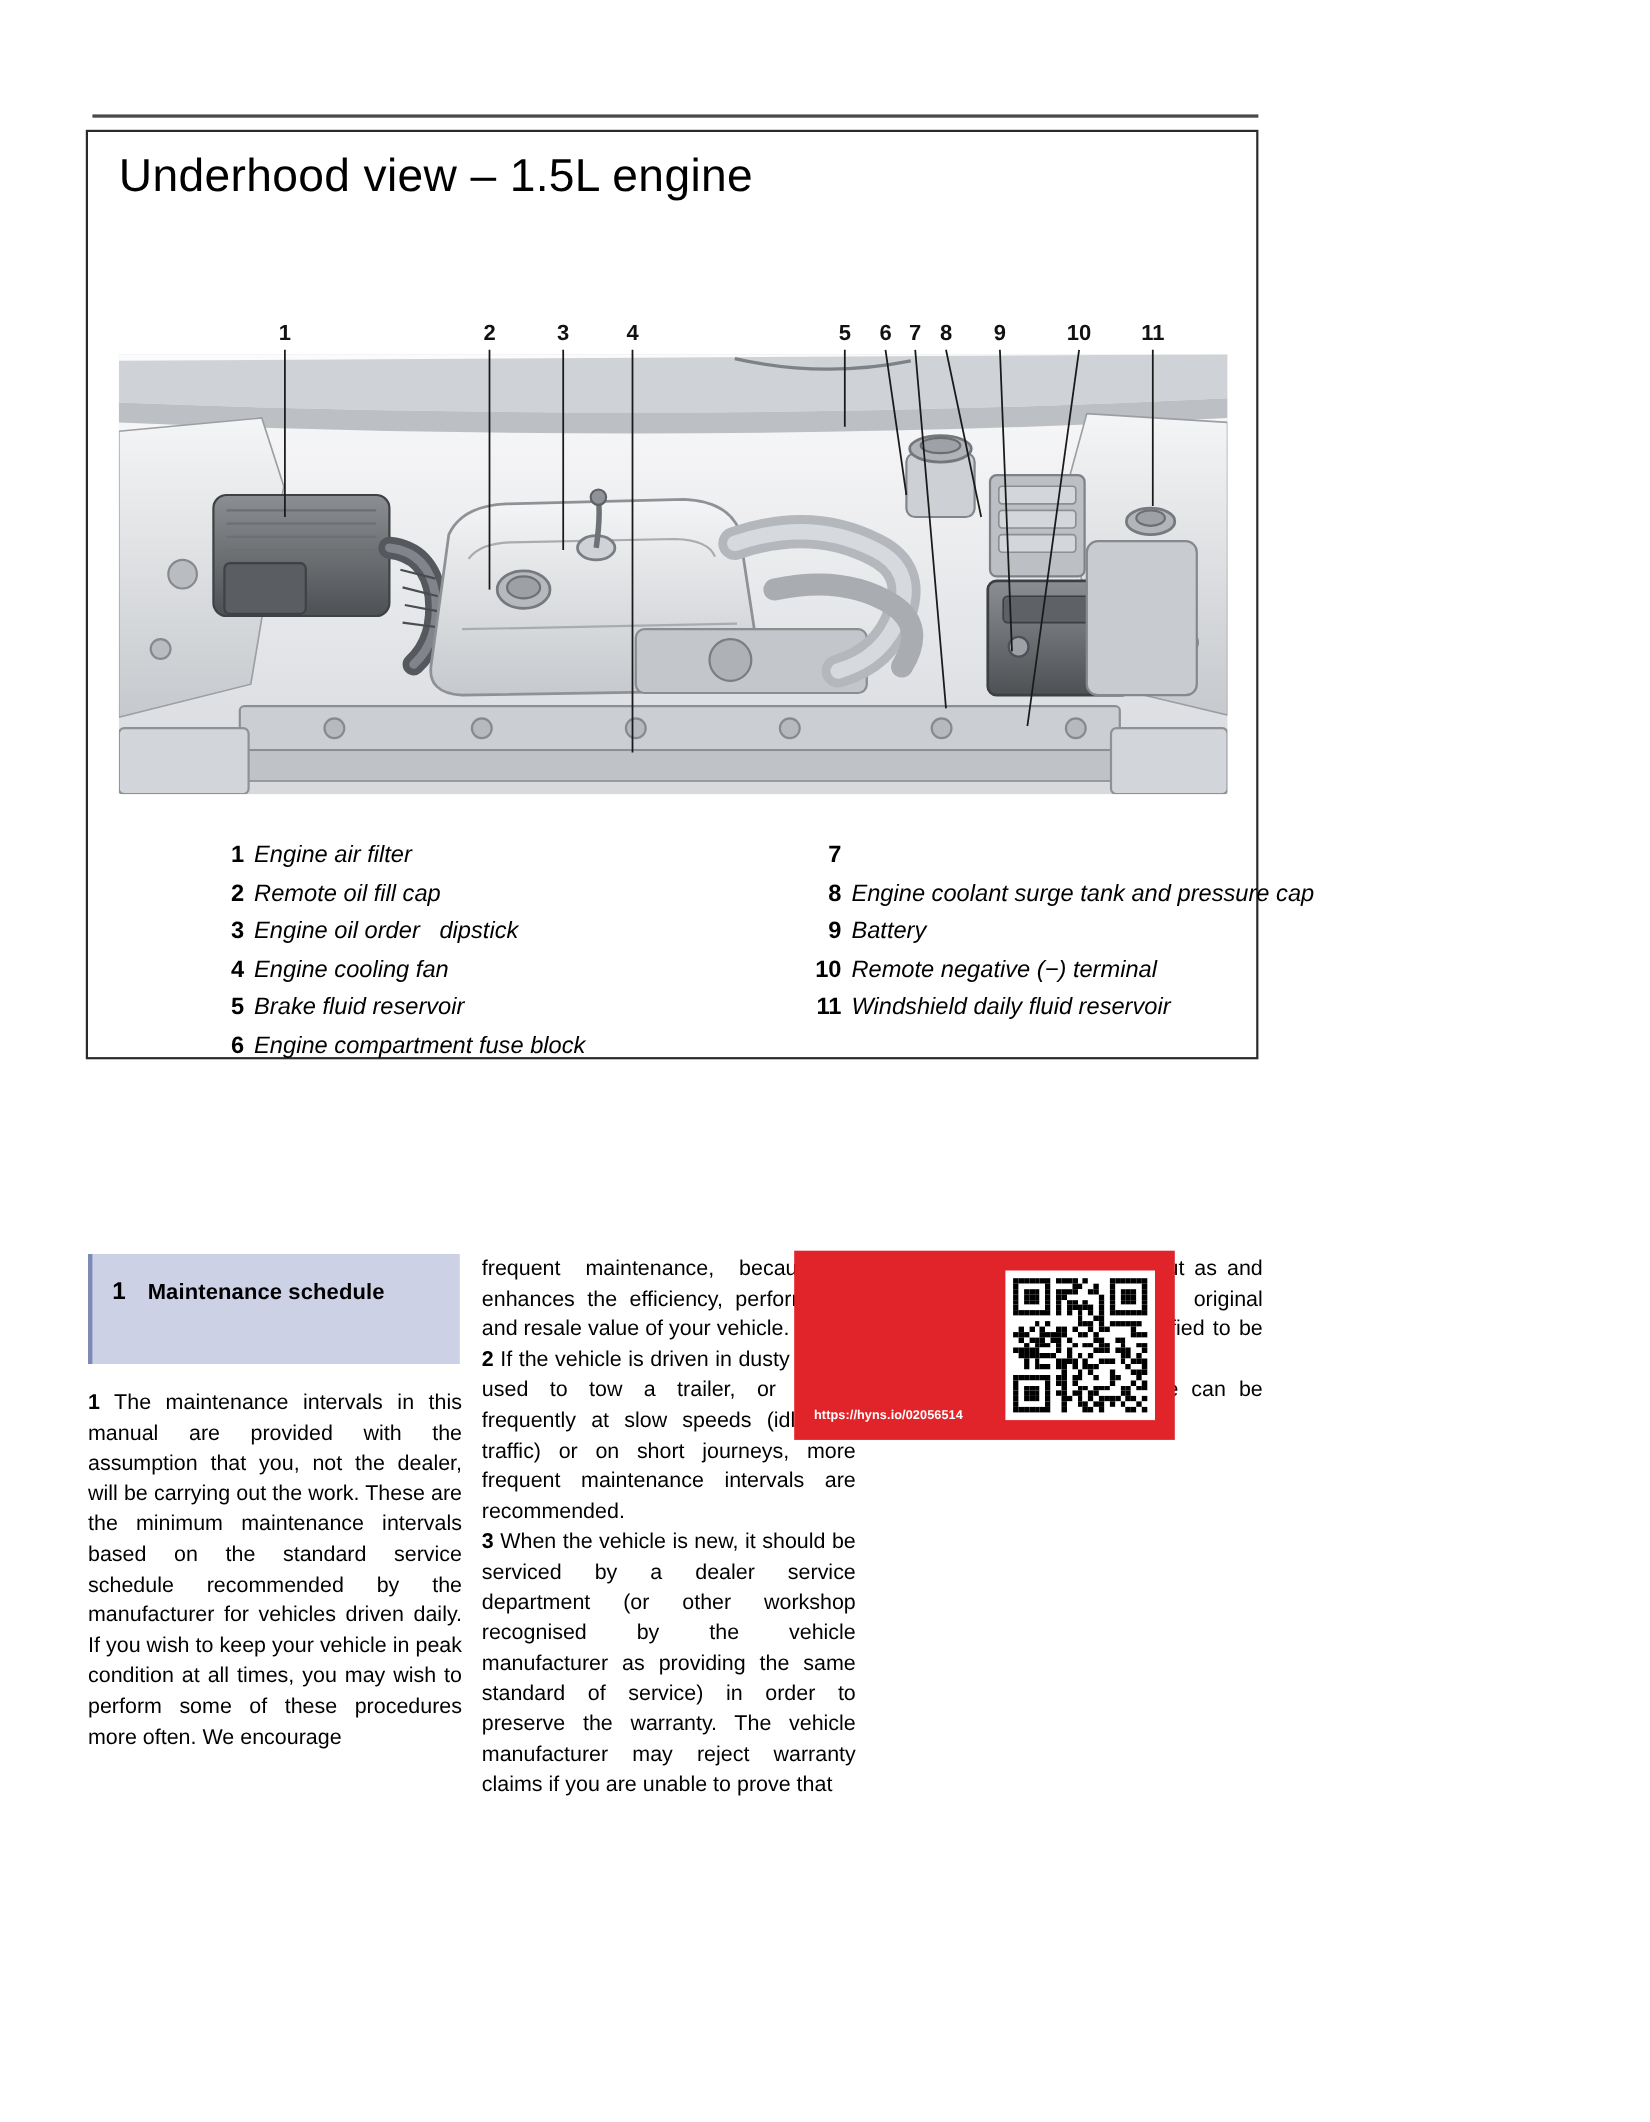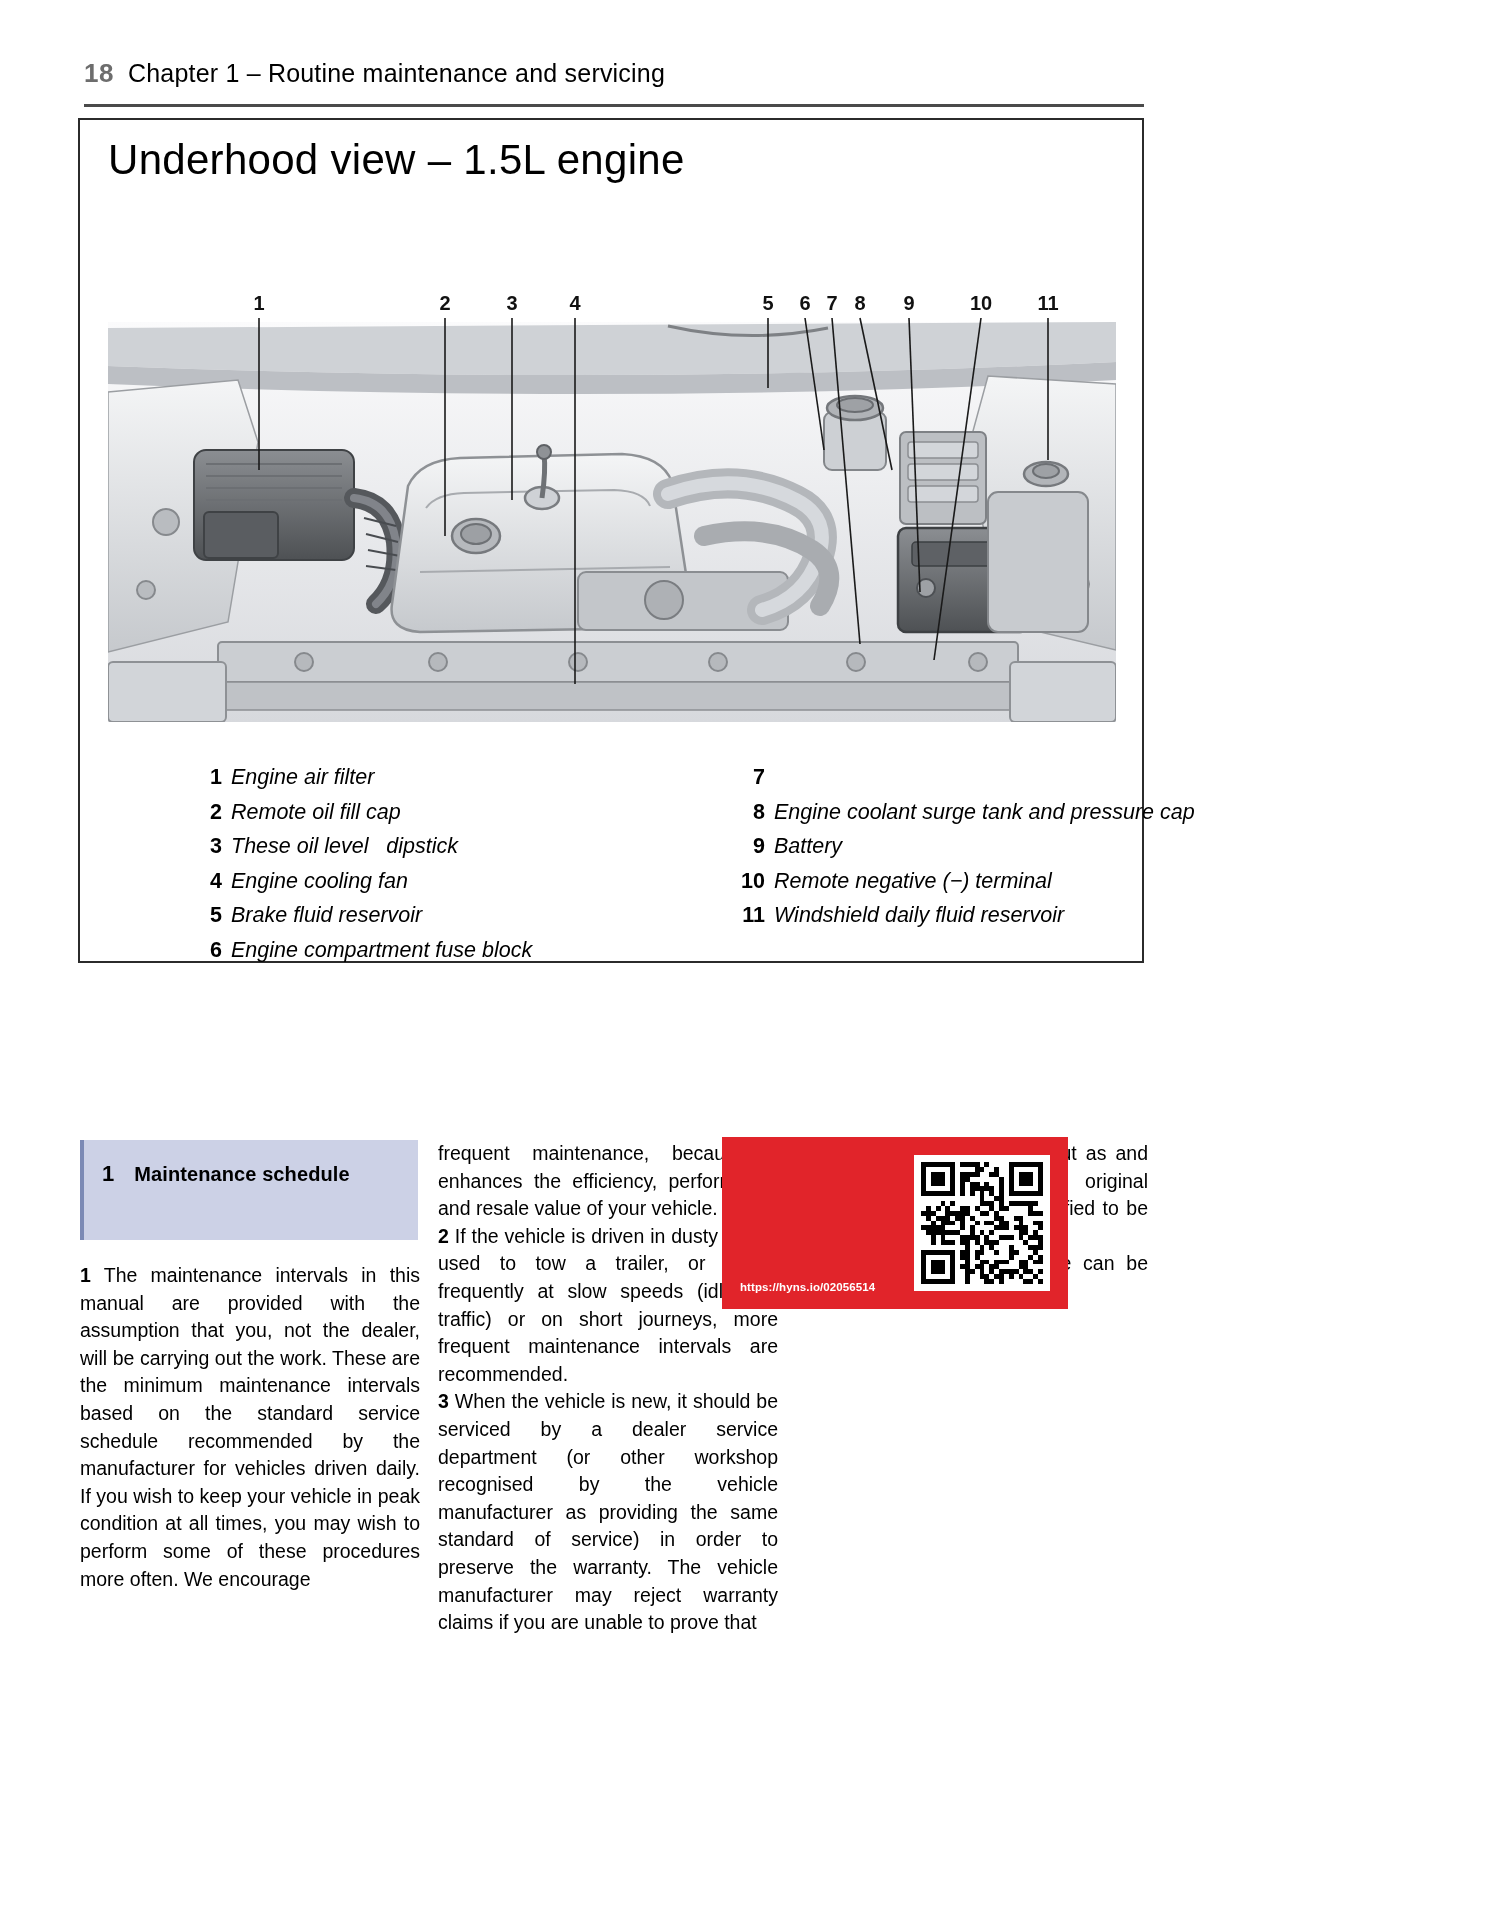--- a/index.html
+++ b/index.html
@@ -79,24 +79,20 @@
                width: 136px; height: 136px; background: #fff; padding: 7px; }
   .qrgrid { width: 100%; height: 100%; display: grid;
             grid-template-columns: repeat(25, 1fr); grid-template-rows: repeat(25, 1fr); }
   .qrgrid i { background: #000; }
 </style>
 </head>
 <body>
 
 <div class="page">
 
-  <div class="header">
-    <span class="pgnum">18</span>
-    <span class="chap">Chapter 1 – Routine maintenance and servicing</span>
-  </div>
   <div class="header-rule"></div>
 
   <div class="figbox">
     <div class="fig-title">Underhood view – 1.5L engine</div>
 
     <div class="illus">
 
       <div class="callouts">
         <span class="cnum" style="left:151px">1</span>
         <span class="cnum" style="left:337px">2</span>
@@ -224,21 +220,21 @@
           <line x1="873" y1="26" x2="826" y2="368"></line>
           <line x1="940" y1="26" x2="940" y2="168"></line>
         </g>
       </svg>
     </div>
 
     <div class="legend">
       <div class="legcol left">
         <div class="legrow"><span class="n">1</span><span>Engine air filter</span></div>
         <div class="legrow"><span class="n">2</span><span>Remote oil fill cap</span></div>
-        <div class="legrow"><span class="n">3</span><span>These oil level   dipstick</span></div>
+        <div class="legrow"><span class="n">3</span><span>Engine oil order   dipstick</span></div>
         <div class="legrow"><span class="n">4</span><span>Engine cooling fan</span></div>
         <div class="legrow"><span class="n">5</span><span>Brake fluid reservoir</span></div>
         <div class="legrow"><span class="n">6</span><span>Engine compartment fuse block</span></div>
       </div>
       <div class="legcol right">
         <div class="legrow"><span class="n">7</span></div>
         <div class="legrow"><span class="n">8</span><span>Engine coolant surge tank and pressure cap</span></div>
         <div class="legrow"><span class="n">9</span><span>Battery</span></div>
         <div class="legrow"><span class="n">10</span><span>Remote negative (−) terminal</span></div>
         <div class="legrow"><span class="n">11</span><span>Windshield daily fluid reservoir</span></div>

